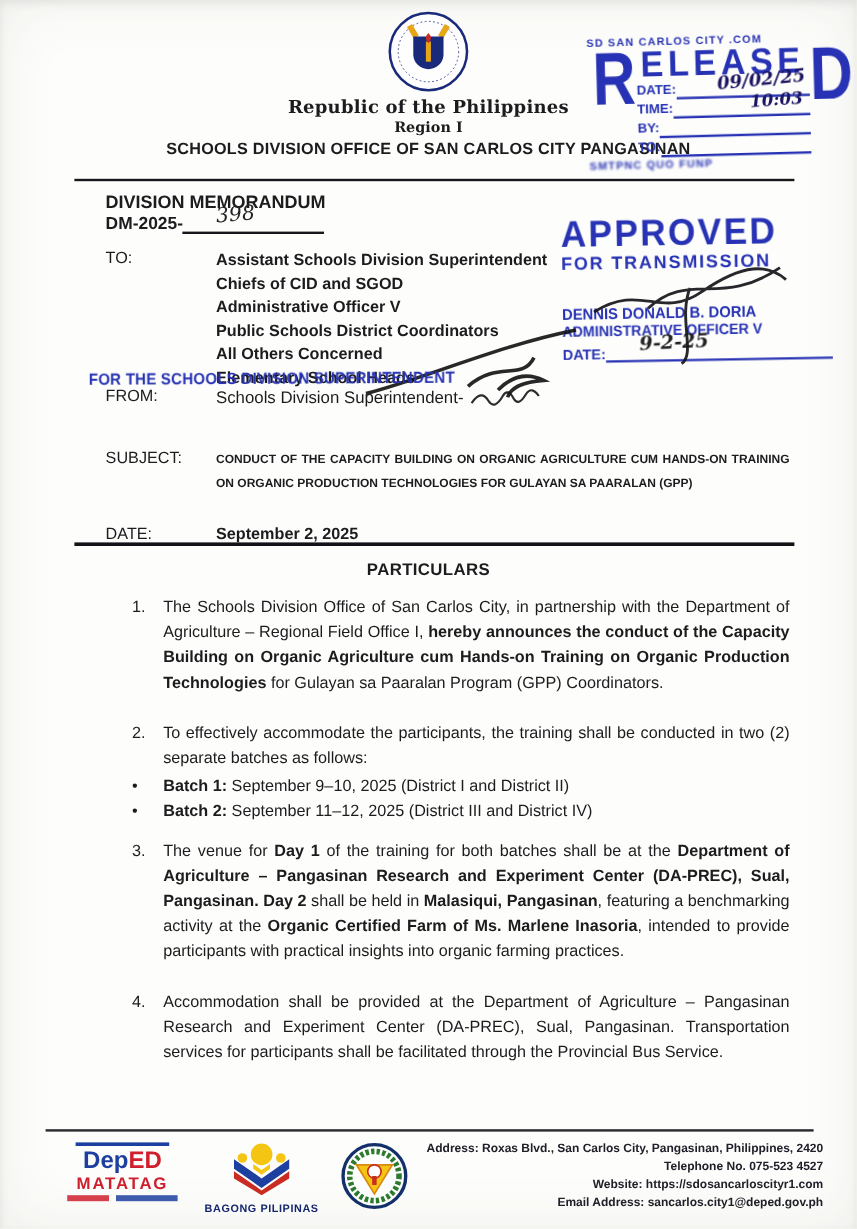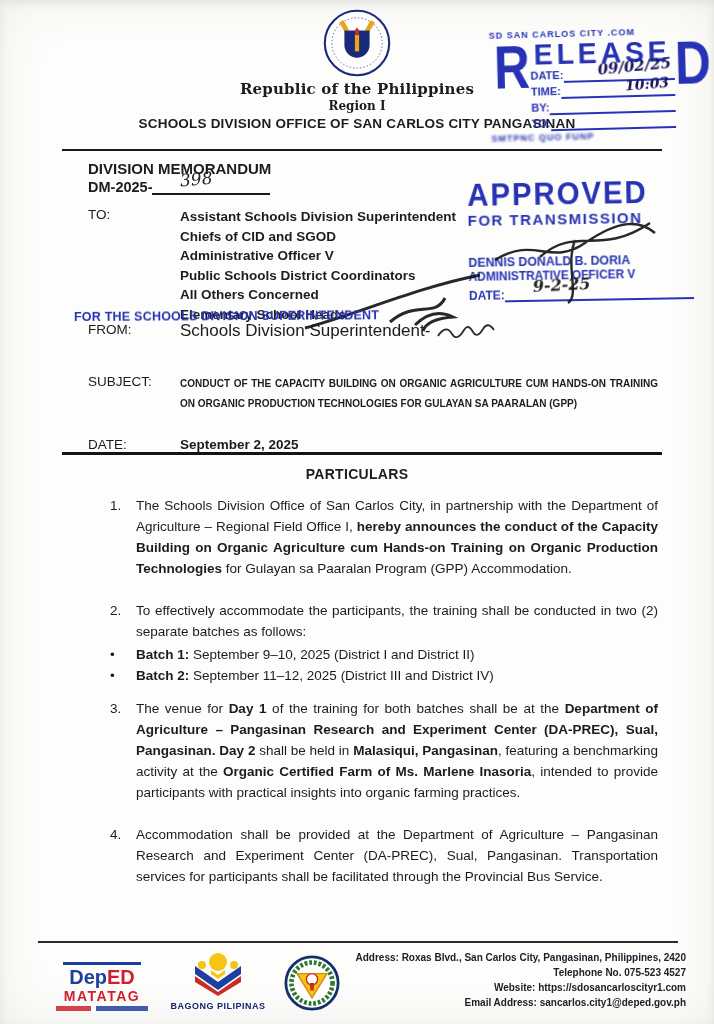--- a/index.html
+++ b/index.html
@@ -43,21 +43,21 @@
   .memo{position:absolute;left:88px;top:160px;}
   .memo-title{font-size:15px;font-weight:bold;}
   .memo-no{font-size:14.5px;font-weight:bold;display:flex;align-items:flex-end;}
   .memo-line{display:inline-block;width:118px;border-bottom:2px solid #17171c;height:16px;position:relative;}
   .memo-hand{position:absolute;left:28px;top:-8px;font-size:17px;font-weight:normal;transform:rotate(-5deg);color:#232325;}
   
   .row{position:absolute;left:88px;display:flex;}
   .row .lab{width:92px;font-size:13.5px;flex-shrink:0;}
   .to-list div{font-weight:bold;font-size:13.5px;line-height:19.5px;}
   .from-name{font-weight:bold;font-size:13.5px;line-height:18px;}
-  .from-pos{font-size:17px;line-height:18px;position:relative;}
+  .from-pos{font-size:14px;line-height:18px;position:relative;}
   .subject-val{font-weight:bold;font-size:10px;line-height:20px;width:478px;text-align:justify;}
   .date-val{font-weight:bold;font-size:13.5px;}
   .thick-rule{position:absolute;top:452px;left:62px;right:52px;height:3px;background:#131318;}
   
   .for-sds{position:absolute;left:74px;top:309px;color:#2733b4;font-size:13.5px;font-weight:bold;transform:scaleX(.93) rotate(-.3deg);transform-origin:left;white-space:nowrap;letter-spacing:.2px;filter:blur(.2px);}
   .approved{position:absolute;left:468px;top:178px;width:225px;color:#2733b4;transform:rotate(-1deg);filter:blur(.2px);}
   .ap-1{font-size:31px;font-weight:bold;letter-spacing:2px;line-height:1;transform:scaleX(.95);transform-origin:left;}
   .ap-2{font-size:15px;font-weight:bold;letter-spacing:1.5px;margin-top:1px;}
   .ap-name{font-size:13px;font-weight:bold;margin-top:26px;white-space:nowrap;transform:scaleX(.95);transform-origin:left;}
   .ap-pos{font-size:12.5px;font-weight:bold;white-space:nowrap;transform:scaleX(.95);transform-origin:left;}
@@ -70,21 +70,21 @@
   .items{position:absolute;top:495px;left:110px;width:548px;}
   .item{display:flex;margin-bottom:21px;}
   .inum{width:26px;flex-shrink:0;font-size:13.5px;line-height:21px;}
   .itext{flex:1;font-size:13.5px;line-height:21px;text-align:justify;}
   .bullet-row{display:flex;}
   .bdot{width:26px;flex-shrink:0;font-size:13.5px;line-height:21px;}
   .btext{flex:1;font-size:13.5px;line-height:21px;}
   .bullet-block{margin-top:0;margin-bottom:12px;margin-left:0;}
   
   .footer-rule{position:absolute;top:941px;left:38px;right:36px;height:2px;background:#2a2a30;}
-  .footer-logos{position:absolute;top:952px;left:52px;display:flex;align-items:flex-end;gap:18px;}
+  .footer-logos{position:absolute;top:952px;left:52px;display:flex;align-items:flex-start;gap:18px;}
   .deped-logo{text-align:center;width:100px;}
   .deped-bar{height:3px;background:#1d3fa0;width:78px;margin:0 auto 2px;}
   .deped-word{font-size:20px;font-weight:bold;line-height:1;}
   .deped-word .dep{color:#1d3fa0;}
   .deped-word .ed{color:#cf1f2e;}
   .matatag{color:#cf1f2e;font-weight:bold;font-size:14px;letter-spacing:1.5px;line-height:1.1;margin-top:2px;}
   .matatag-sub{height:5px;width:92px;margin:2px auto 0;background:linear-gradient(90deg,#cf1f2e 0 38%,#fdfdfb 38% 44%,#1d3fa0 44% 100%);opacity:.85;}
   .bp-logo{text-align:center;width:96px;}
   .bp-text{color:#15256e;font-weight:bold;font-size:9px;letter-spacing:.5px;margin-top:1px;white-space:nowrap;}
   .addr{position:absolute;top:950px;right:28px;text-align:right;font-size:10px;font-weight:bold;line-height:15px;color:#20202a;}
@@ -210,21 +210,21 @@
     <div class="lab">DATE:</div>
     <div class="date-val">September 2, 2025</div>
   </div>
 
   <div class="thick-rule"></div>
 
   <div class="particulars-title">PARTICULARS</div>
   <div class="items" id="items">
       <div class="item">
         <div class="inum">1.</div>
-        <div class="itext"><span>The Schools Division Office of San Carlos City, in partnership with the Department of Agriculture – Regional Field Office I, </span><span class="b">hereby announces the conduct of the Capacity Building on Organic Agriculture cum Hands-on Training on Organic Production Technologies</span><span> for Gulayan sa Paaralan Program (GPP) Accommodation.</span></div>
+        <div class="itext"><span>The Schools Division Office of San Carlos City, in partnership with the Department of Agriculture – Regional Field Office I, </span><span class="b">hereby announces the conduct of the Capacity Building on Organic Agriculture cum Hands-on Training on Organic Production Technologies</span><span> for Gulayan sa Paaralan Program (GPP) Coordinators.</span></div>
       </div>
       <div class="item" style="margin-bottom: 2px;">
         <div class="inum">2.</div>
         <div class="itext"><span>To effectively accommodate the participants, the training shall be conducted in two (2) separate batches as follows:</span></div>
       </div>
       <div class="bullet-block">
         <div class="bullet-row">
           <div class="bdot">•</div>
           <div class="btext"><span class="b">Batch 1:</span><span> September 9–10, 2025 (District I and District II)</span></div>
         </div>

